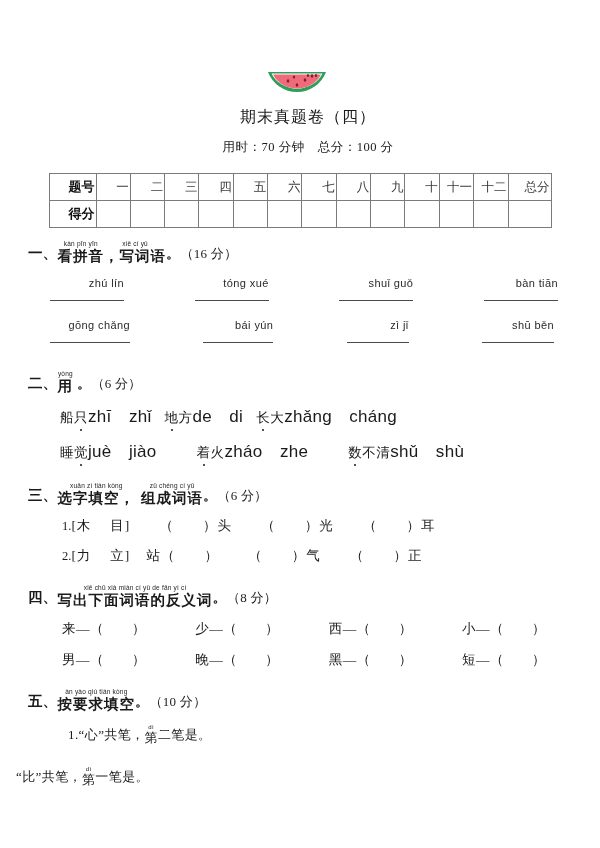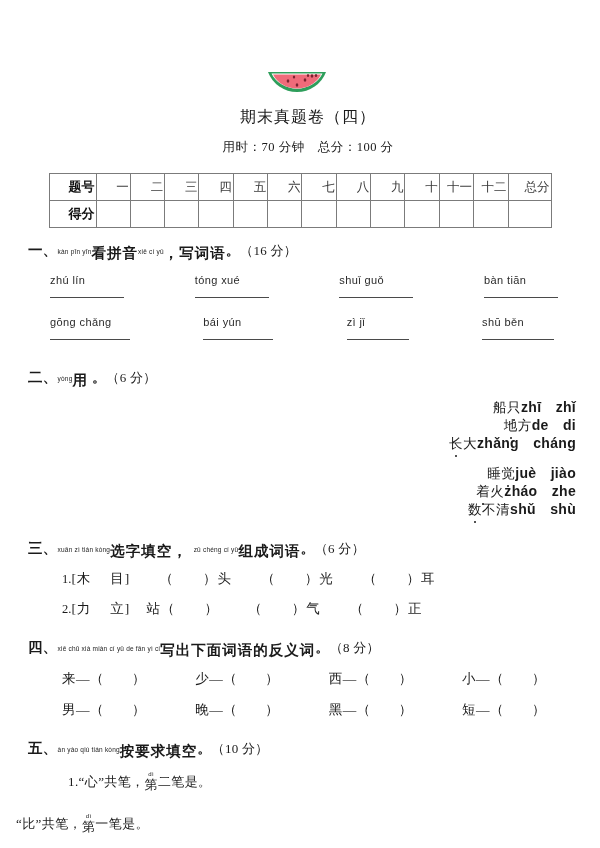--- a/index.html
+++ b/index.html
@@ -103,21 +103,21 @@
     letter-spacing: 0.3px;
     white-space: nowrap;
   }
   .sec-num {
     font-weight: bold;
     font-size: 14.5px;
   }
   
   .ruby {
     display: inline-flex;
-    flex-direction: row;
+    flex-direction: column;
     align-items: center;
     justify-content: flex-end;
     line-height: 1;
     vertical-align: bottom;
   }
   .ruby .rt {
     font-size: 6.5px;
     font-weight: normal;
     font-family: "Liberation Sans", sans-serif;
     letter-spacing: 0.2px;
@@ -145,59 +145,57 @@
     display: flex;
     margin-top: 14px;
     padding-left: 22px;
   }
   .pinyin-row.second { margin-top: 18px; }
   .pinyin-cell {
     font-family: "Liberation Sans", sans-serif;
     font-size: 11px;
     color: #2a2a2a;
     letter-spacing: 0.4px;
-    text-align: left;
+    text-align: right;
     border-bottom: 1px solid #4a4a4a;
     padding-bottom: 11px;
     white-space: nowrap;
   }
   .gap { flex: 1 1 auto; }
 
   
   .q-line {
     margin-top: 12px;
     padding-left: 32px;
     font-size: 13px;
     display: flex;
-    align-items: flex-end;
-    white-space: nowrap;
-    flex-direction: column;
+    align-items: flex-start;
+    white-space: nowrap;
   }
   .q-item { display: inline-flex; align-items: baseline; }
   .cn { font-size: 13.5px; letter-spacing: 0.5px; }
   .dotted {
     position: relative;
     display: inline-block;
   }
   .dotted::after {
     content: "";
     position: absolute;
     left: 50%;
     bottom: -4px;
     width: 2px;
     height: 2px;
     margin-left: -1px;
     background: #1a1a1a;
     border-radius: 50%;
   }
   .py {
     font-family: "Liberation Sans", sans-serif;
-    font-size: 14px;
+    font-size: 17px;
     letter-spacing: 0.3px;
-    font-weight: bold;
   }
   .sp-sm { display: inline-block; width: 13px; }
   .sp-md { display: inline-block; width: 26px; }
   .sp-lg { display: inline-block; width: 40px; }
 
   
   .q3-line {
     margin-top: 12px;
     padding-left: 34px;
     font-size: 13px;

